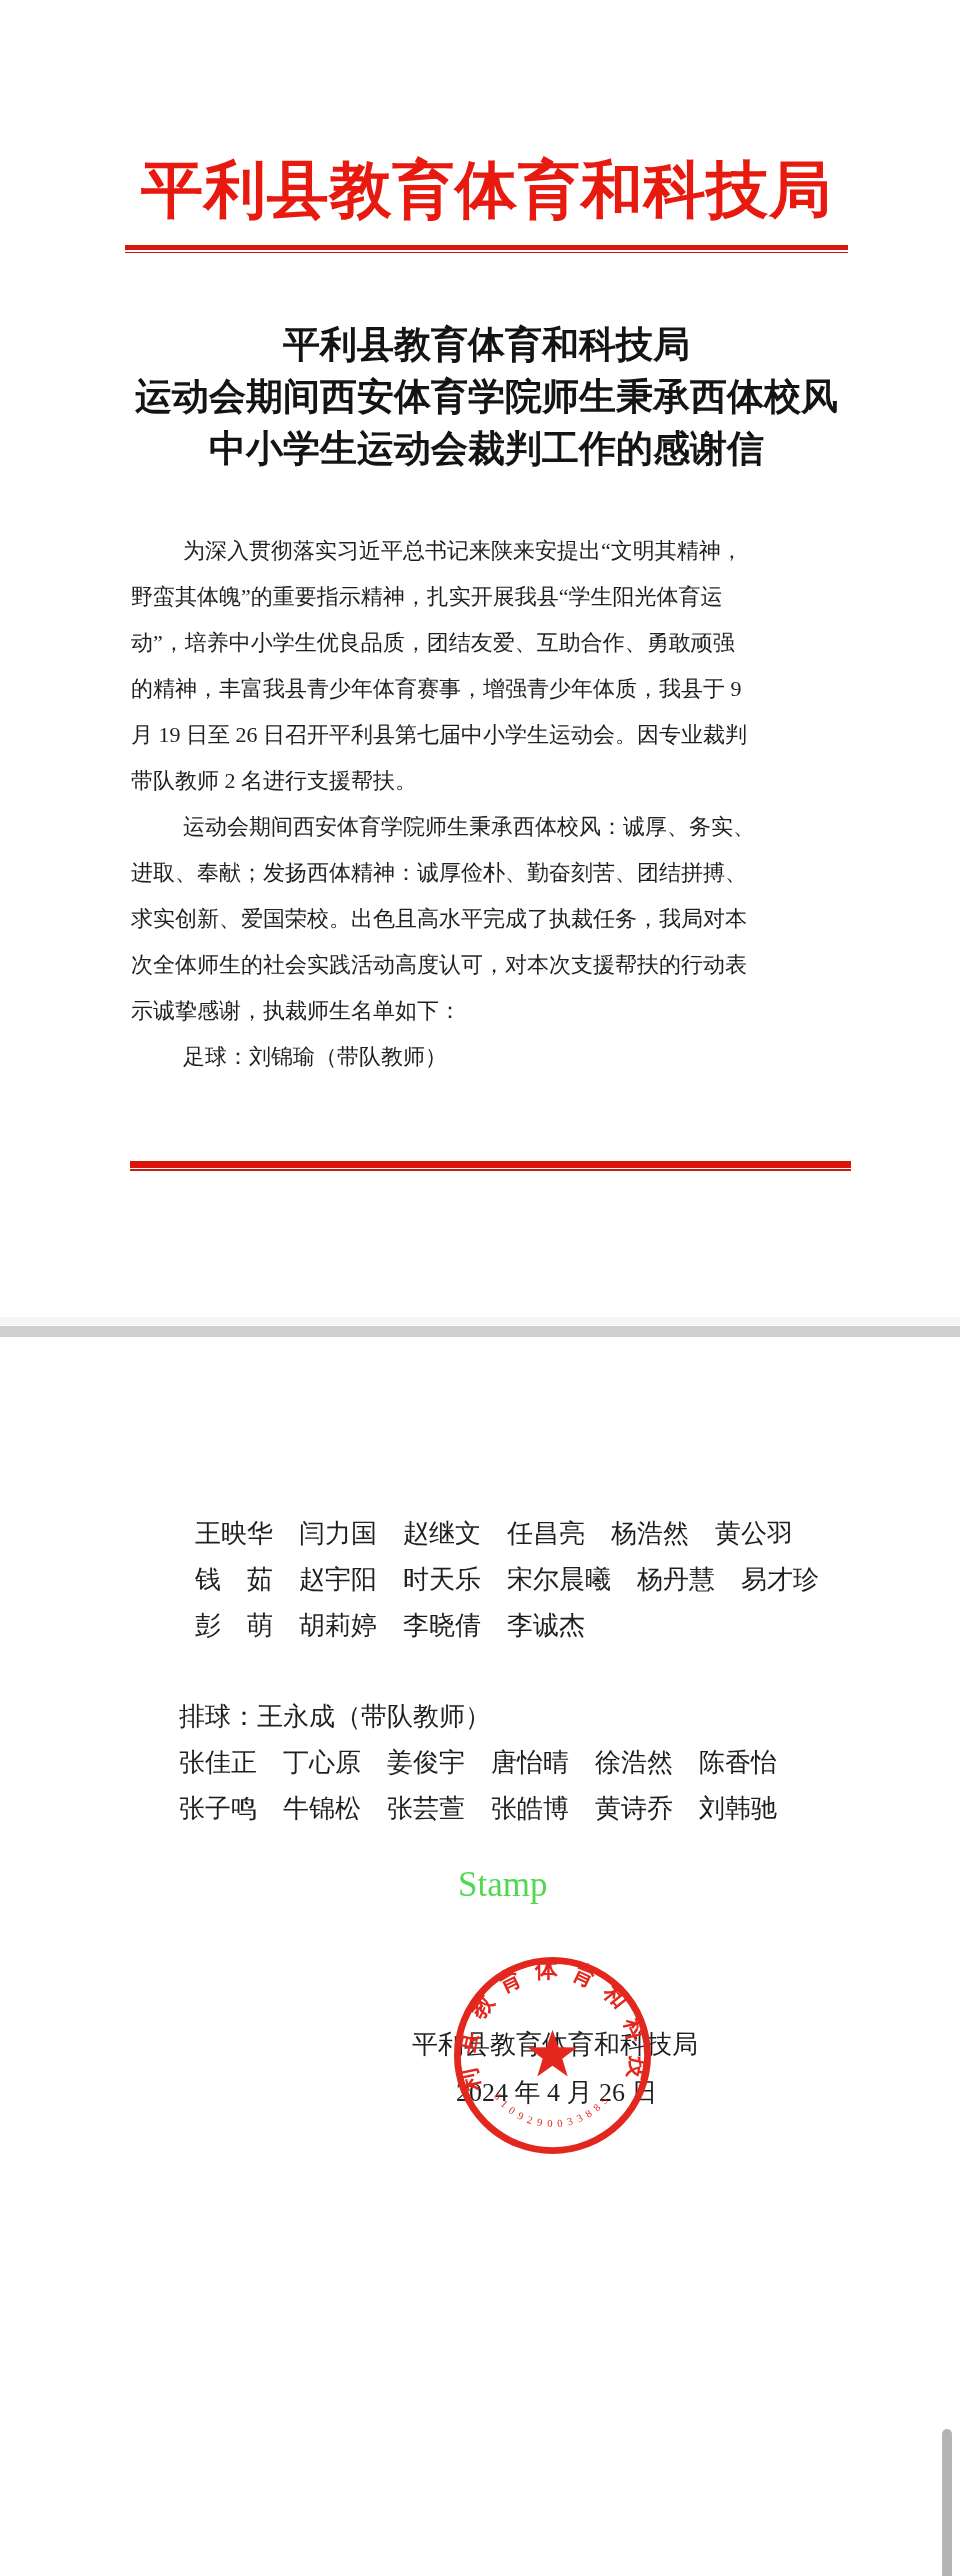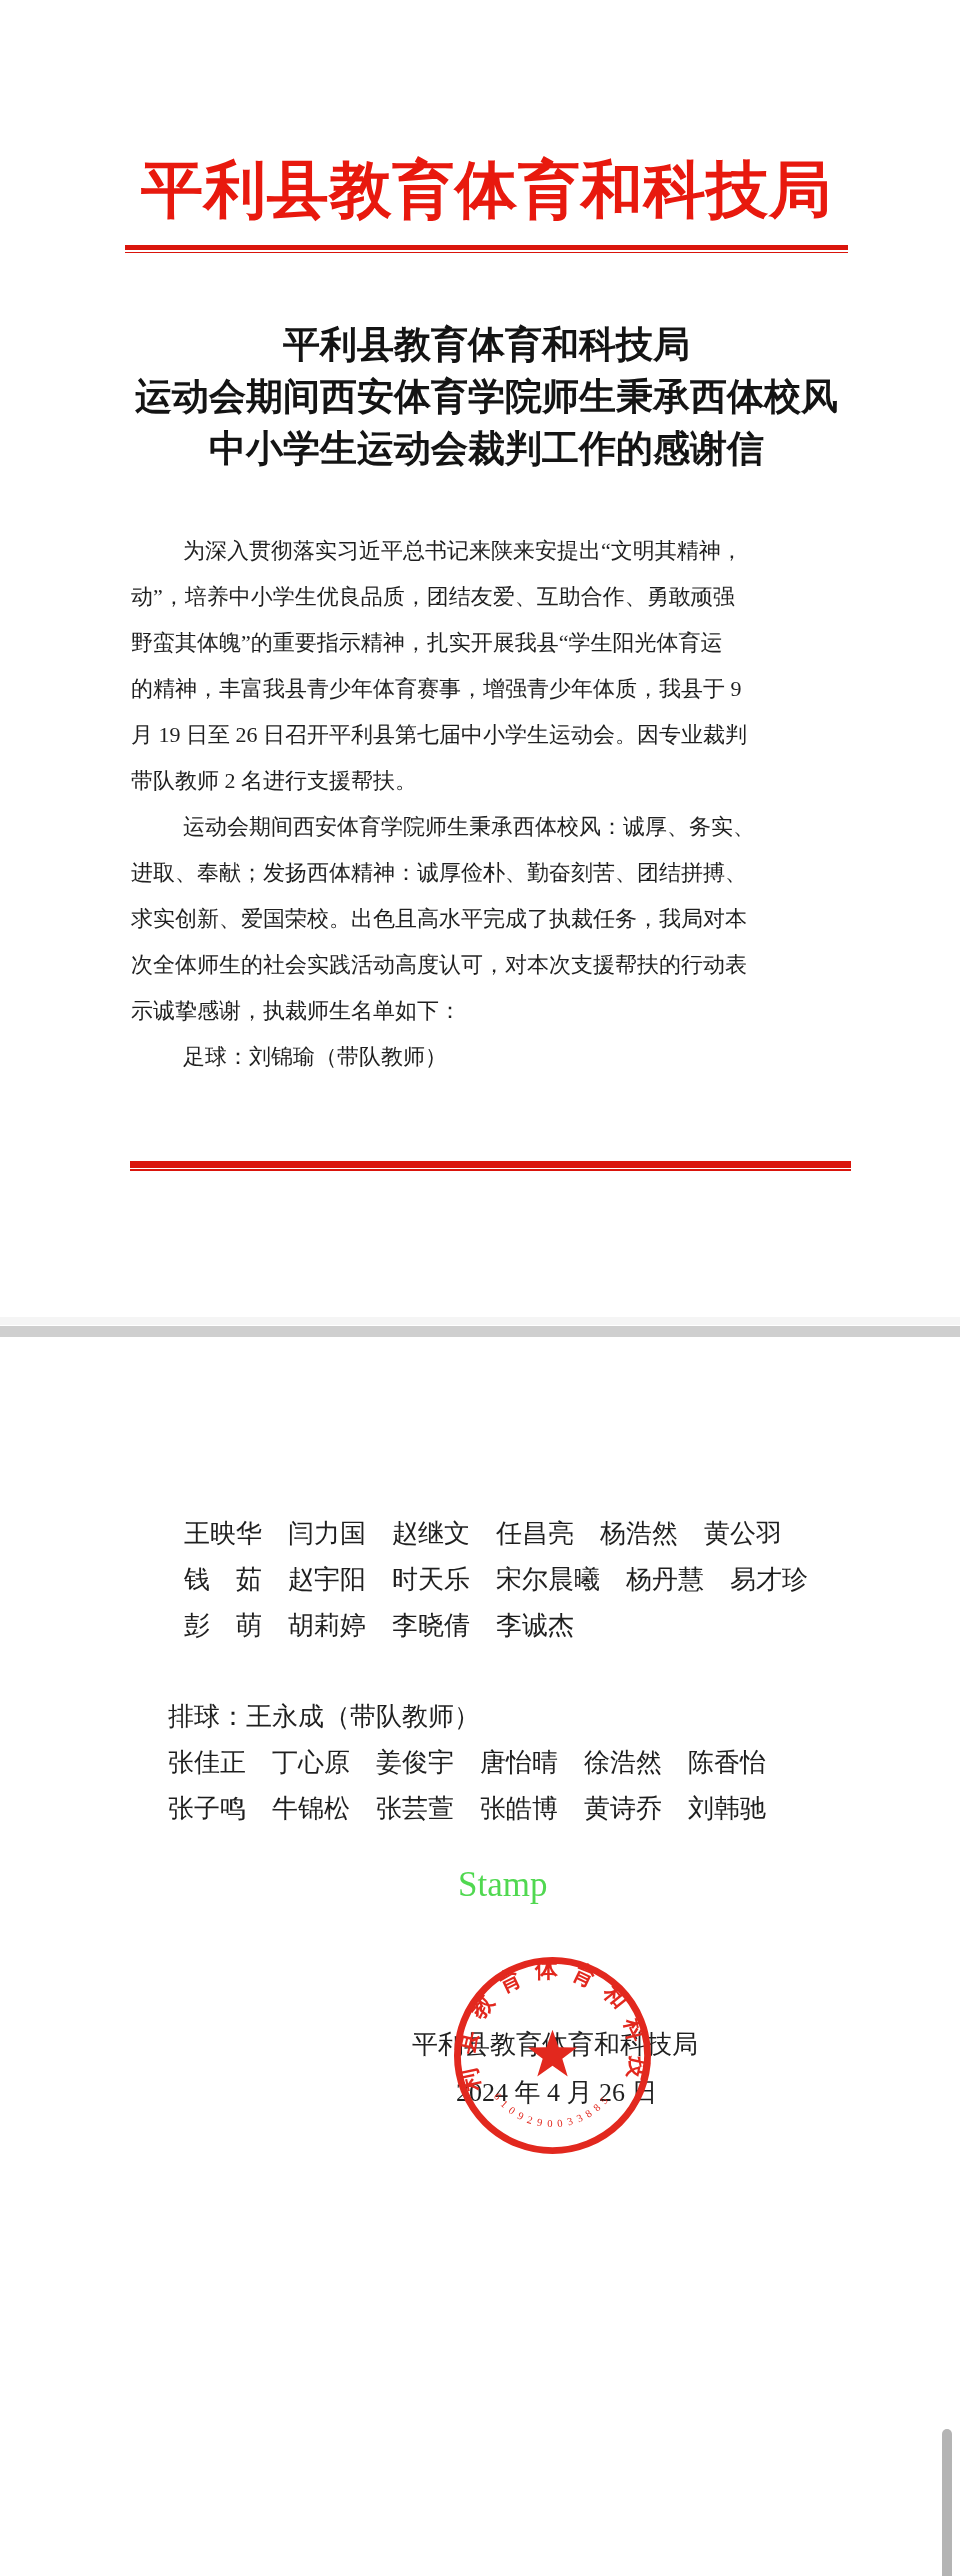--- a/index.html
+++ b/index.html
@@ -30,21 +30,21 @@
   .rule2 .thick{height:6.9px;background:#da150c;}
   .rule2 .gapw{height:1.5px;background:#ffffff;}
   .rule2 .thin{height:1.5px;background:#da150c;}
 
   
   .page-shadow{left:0;top:1317px;width:961px;height:8.4px;background:#f5f5f5;}
   .page-gap{left:0;top:1326px;width:961px;height:10.7px;background:#cfcfcf;}
 
   
   .roster{font-size:26px;line-height:46px;color:#1f1f1f;}
-  .roster div{white-space:nowrap;}
+  .roster div{white-space:nowrap;margin-left:11px;}
   .roster-football{left:184px;top:1511px;}
   .roster-volleyball{left:168px;top:1694px;}
 
   
   .sig-agency{left:412px;top:2022px;font-size:26px;line-height:46px;color:#1f1f1f;white-space:nowrap;}
   .sig-date{left:456px;top:2070px;font-size:26px;line-height:46px;color:#1f1f1f;white-space:nowrap;}
 
   
   .stamp-watermark{left:458px;top:1862px;font-size:35px;line-height:46px;
     color:#3ed43e;opacity:.9;white-space:nowrap;}
@@ -68,22 +68,22 @@
 </div>
 
 <div class="abs doc-title">
   <div>平利县教育体育和科技局</div>
   <div>运动会期间西安体育学院师生秉承西体校风</div>
   <div>中小学生运动会裁判工作的感谢信</div>
 </div>
 
 <div class="abs body-text">
   <div class="indent">为深入贯彻落实习近平总书记来陕来安提出“文明其精神，</div>
+  <div>野蛮其体魄”的重要指示精神，扎实开展我县“学生阳光体育运</div>
   <div>动”，培养中小学生优良品质，团结友爱、互助合作、勇敢顽强</div>
-  <div>野蛮其体魄”的重要指示精神，扎实开展我县“学生阳光体育运</div>
   <div>的精神，丰富我县青少年体育赛事，增强青少年体质，我县于 9</div>
   <div>月 19 日至 26 日召开平利县第七届中小学生运动会。因专业裁判</div>
   <div>带队教师 2 名进行支援帮扶。</div>
   <div class="indent">运动会期间西安体育学院师生秉承西体校风：诚厚、务实、</div>
   <div>进取、奉献；发扬西体精神：诚厚俭朴、勤奋刻苦、团结拼搏、</div>
   <div>求实创新、爱国荣校。出色且高水平完成了执裁任务，我局对本</div>
   <div>次全体师生的社会实践活动高度认可，对本次支援帮扶的行动表</div>
   <div>示诚挚感谢，执裁师生名单如下：</div>
   <div class="indent">足球：刘锦瑜（带队教师）</div>
 </div>

